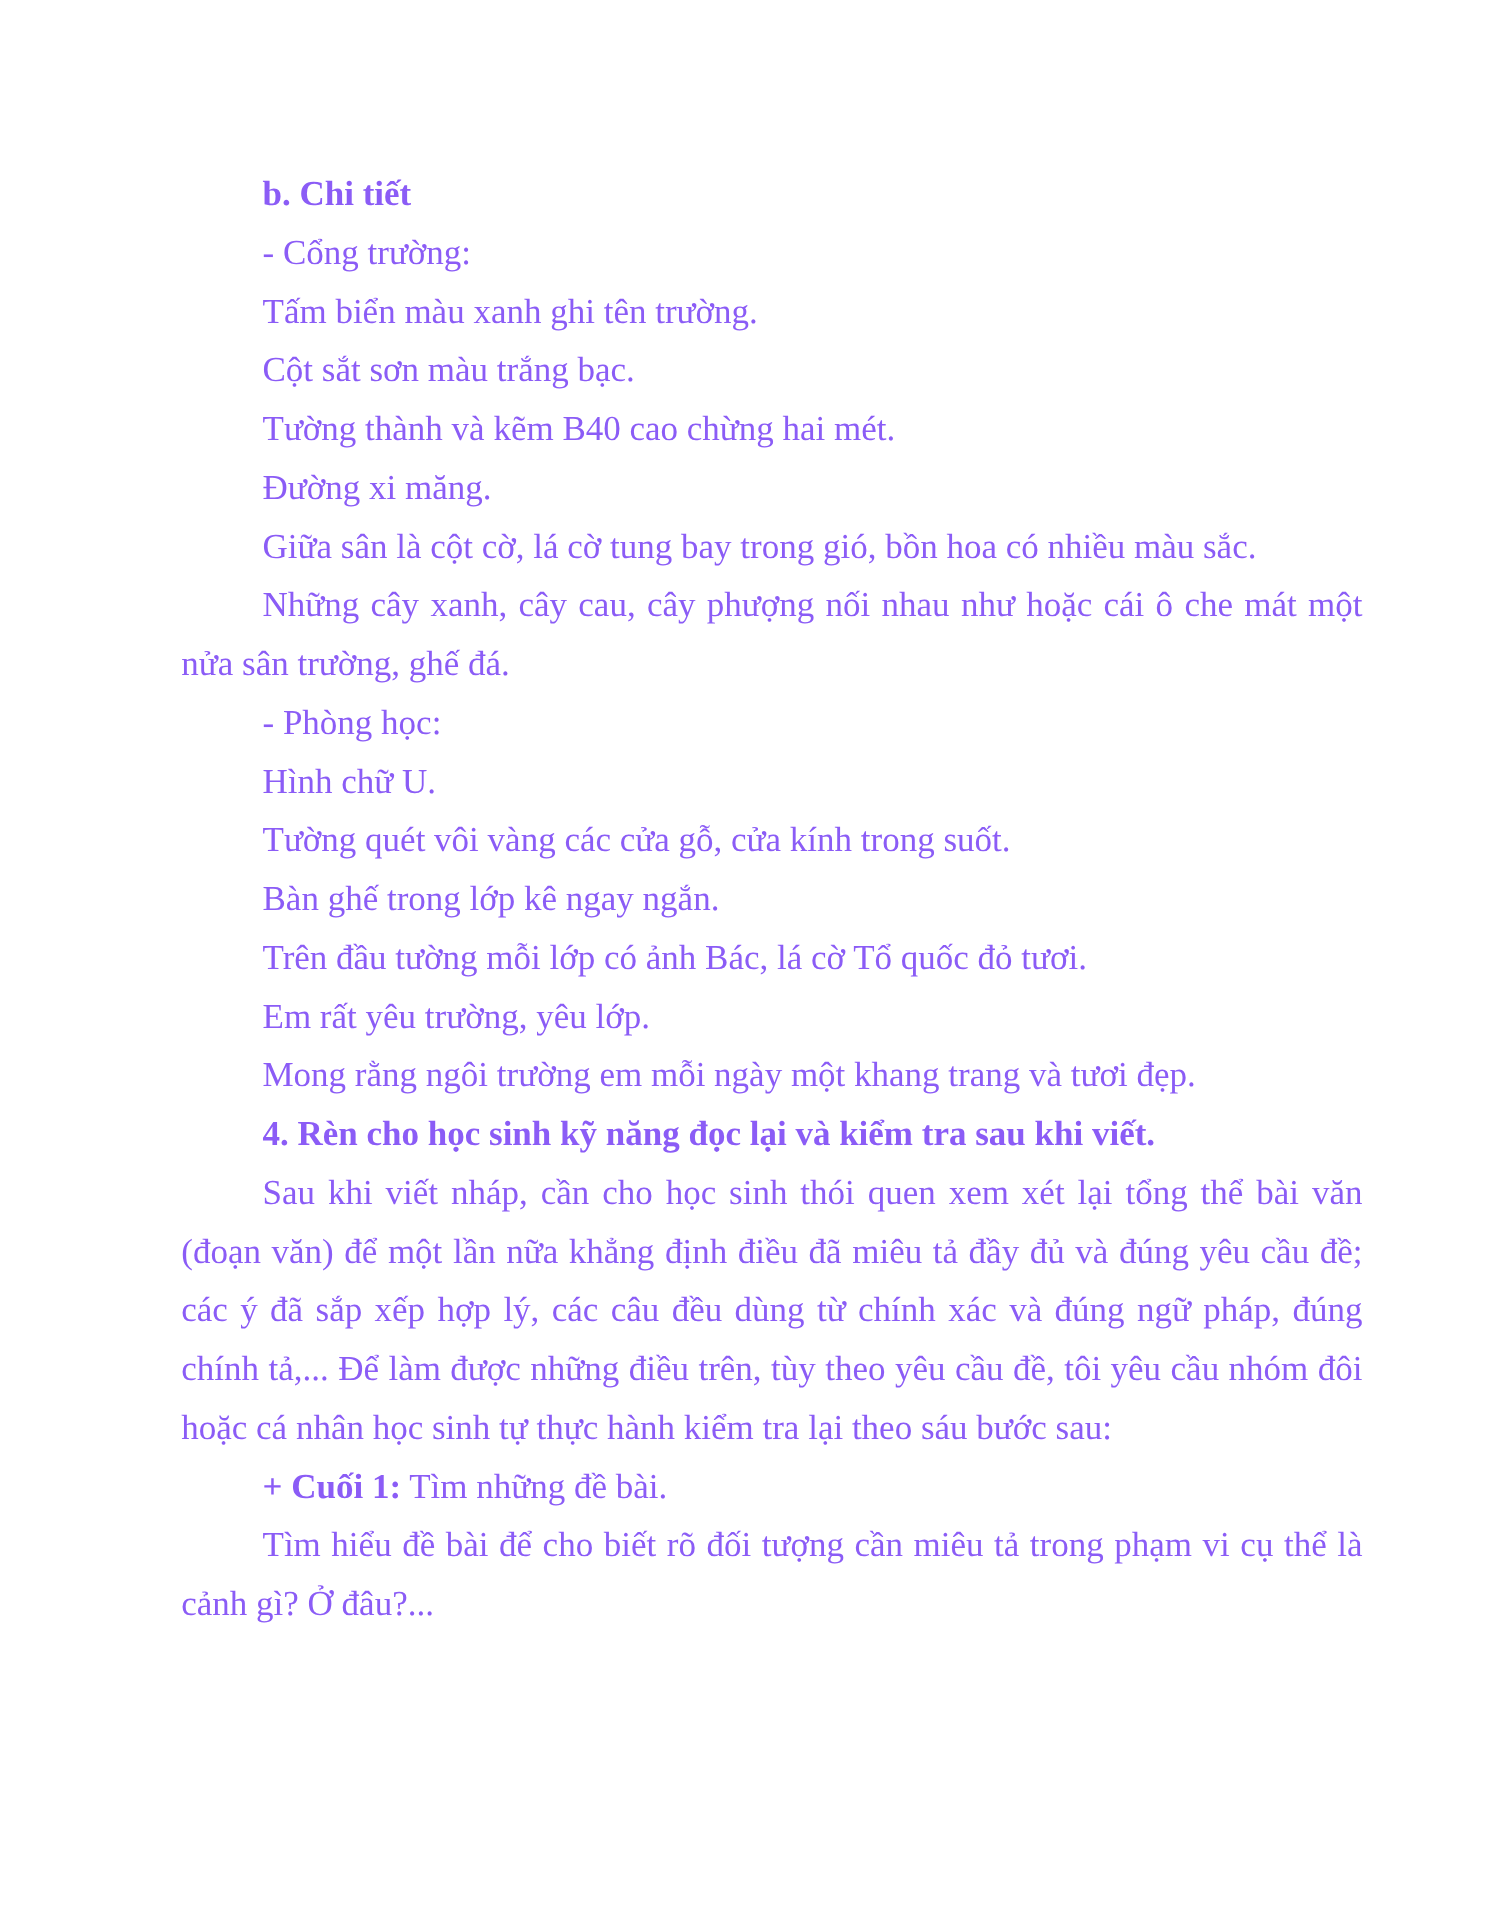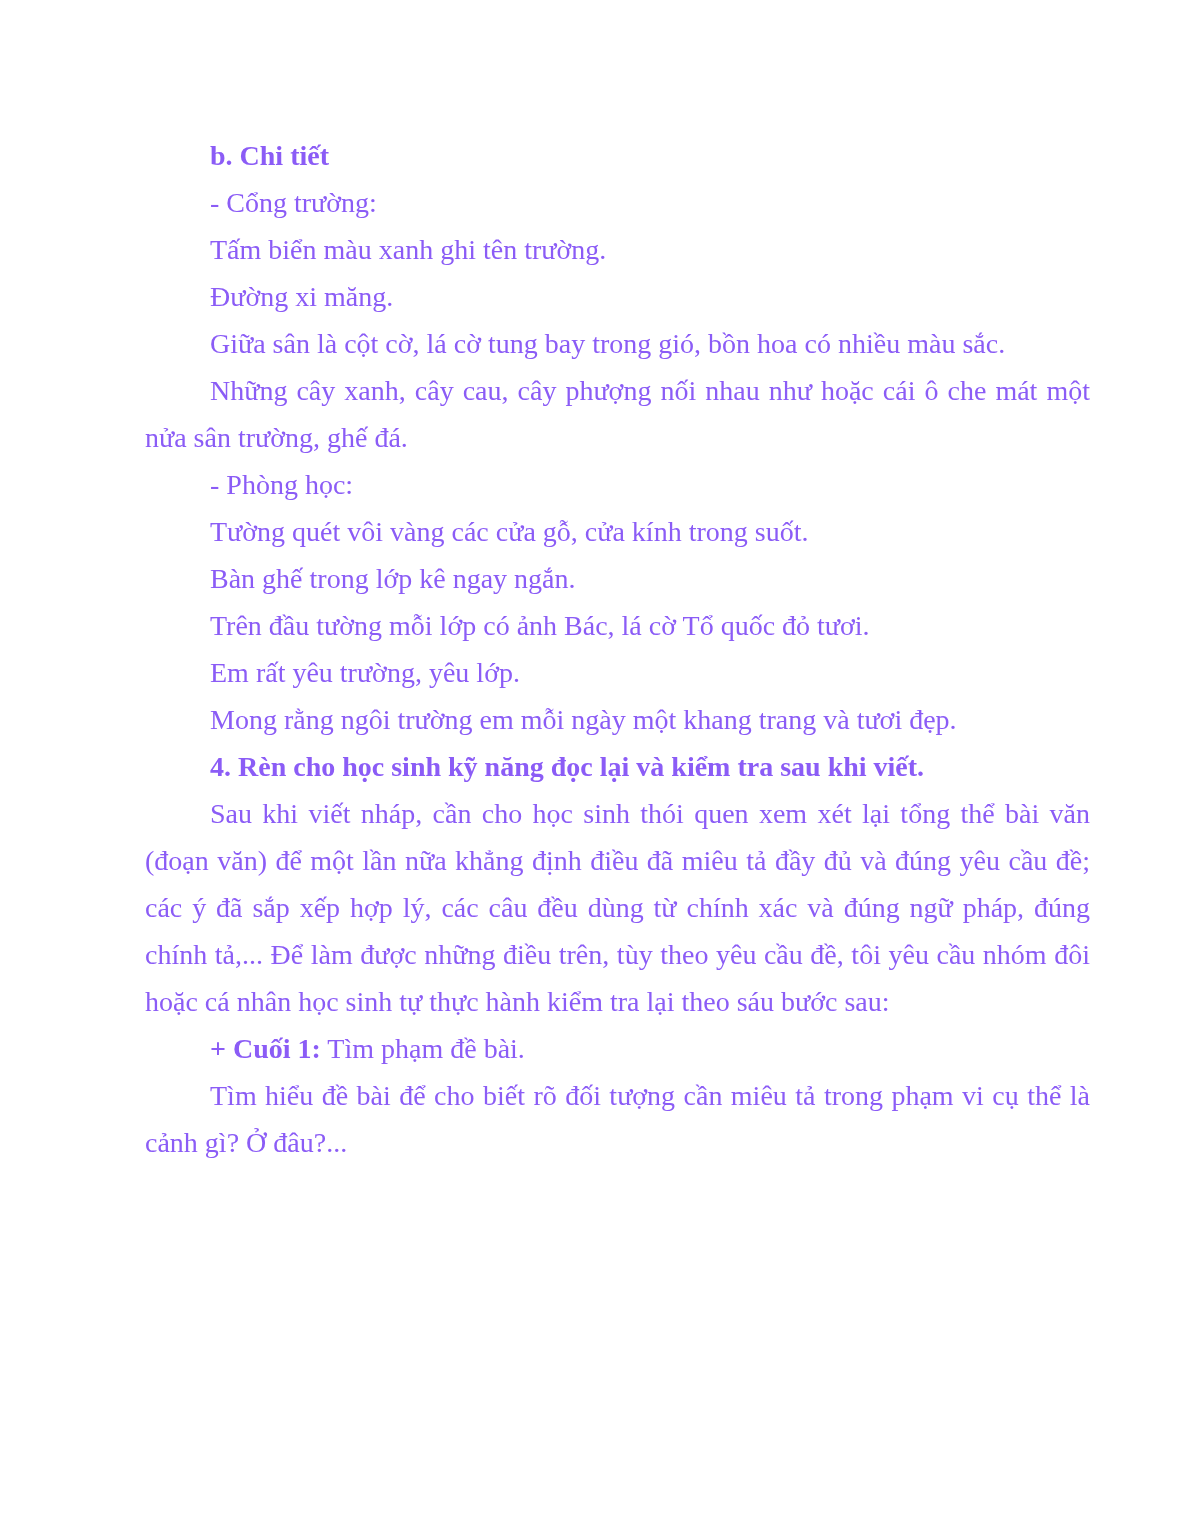--- a/index.html
+++ b/index.html
@@ -29,26 +29,29 @@
     font-weight: bold;
   }
 </style>
 </head>
 <body>
 
 <div class="page">
   <p class="para"><b>b. Chi tiết</b><span></span></p>
   <p class="para"><b></b><span>- Cổng trường:</span></p>
   <p class="para"><b></b><span>Tấm biển màu xanh ghi tên trường.</span></p>
+  <p class="para"><b></b><span>Cột sắt sơn màu trắng bạc.</span></p>
+  <p class="para"><b></b><span>Tường thành và kẽm B40 cao chừng hai mét.</span></p>
   <p class="para"><b></b><span>Đường xi măng.</span></p>
   <p class="para"><b></b><span>Giữa sân là cột cờ, lá cờ tung bay trong gió, bồn hoa có nhiều màu sắc.</span></p>
   <p class="para"><b></b><span>Những cây xanh, cây cau, cây phượng nối nhau như hoặc cái ô che mát một nửa sân trường, ghế đá.</span></p>
   <p class="para"><b></b><span>- Phòng học:</span></p>
+  <p class="para"><b></b><span>Hình chữ U.</span></p>
   <p class="para"><b></b><span>Tường quét vôi vàng các cửa gỗ, cửa kính trong suốt.</span></p>
   <p class="para"><b></b><span>Bàn ghế trong lớp kê ngay ngắn.</span></p>
   <p class="para"><b></b><span>Trên đầu tường mỗi lớp có ảnh Bác, lá cờ Tổ quốc đỏ tươi.</span></p>
   <p class="para"><b></b><span>Em rất yêu trường, yêu lớp.</span></p>
   <p class="para"><b></b><span>Mong rằng ngôi trường em mỗi ngày một khang trang và tươi đẹp.</span></p>
   <p class="para"><b>4. Rèn cho học sinh kỹ năng đọc lại và kiểm tra sau khi viết.</b><span></span></p>
   <p class="para"><b></b><span>Sau khi viết nháp, cần cho học sinh thói quen xem xét lại tổng thể bài văn (đoạn văn) để một lần nữa khẳng định điều đã miêu tả đầy đủ và đúng yêu cầu đề; các ý đã sắp xếp hợp lý, các câu đều dùng từ chính xác và đúng ngữ pháp, đúng chính tả,... Để làm được những điều trên, tùy theo yêu cầu đề, tôi yêu cầu nhóm đôi hoặc cá nhân học sinh tự thực hành kiểm tra lại theo sáu bước sau:</span></p>
-  <p class="para"><b>+ Cuối 1:</b><span> Tìm phạm đề bài.</span></p>
+  <p class="para"><b>+ Cuối 1:</b><span> Tìm những đề bài.</span></p>
   <p class="para"><b></b><span>Tìm hiểu đề bài để cho biết rõ đối tượng cần miêu tả trong phạm vi cụ thể là cảnh gì? Ở đâu?...</span></p>
 </div>
 
 </body></html>

